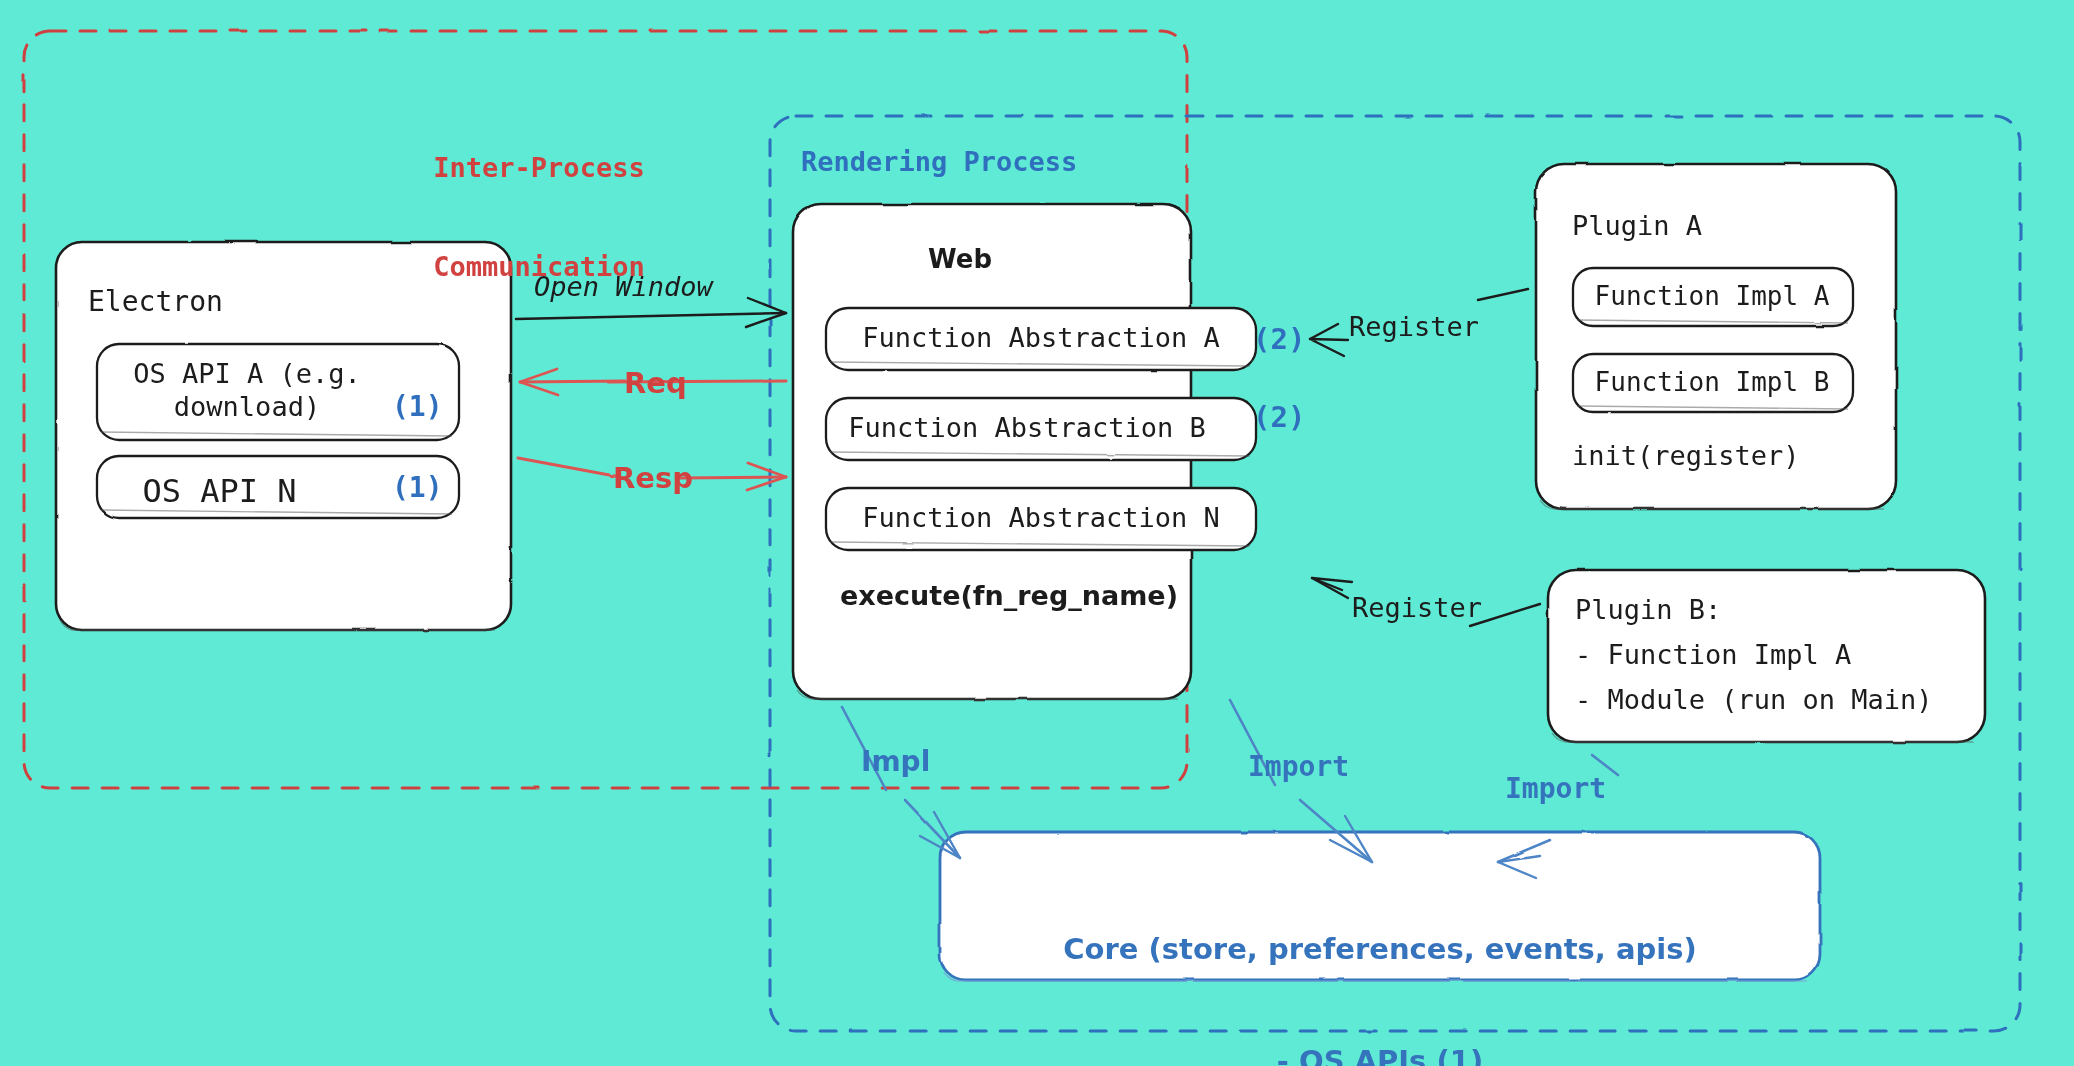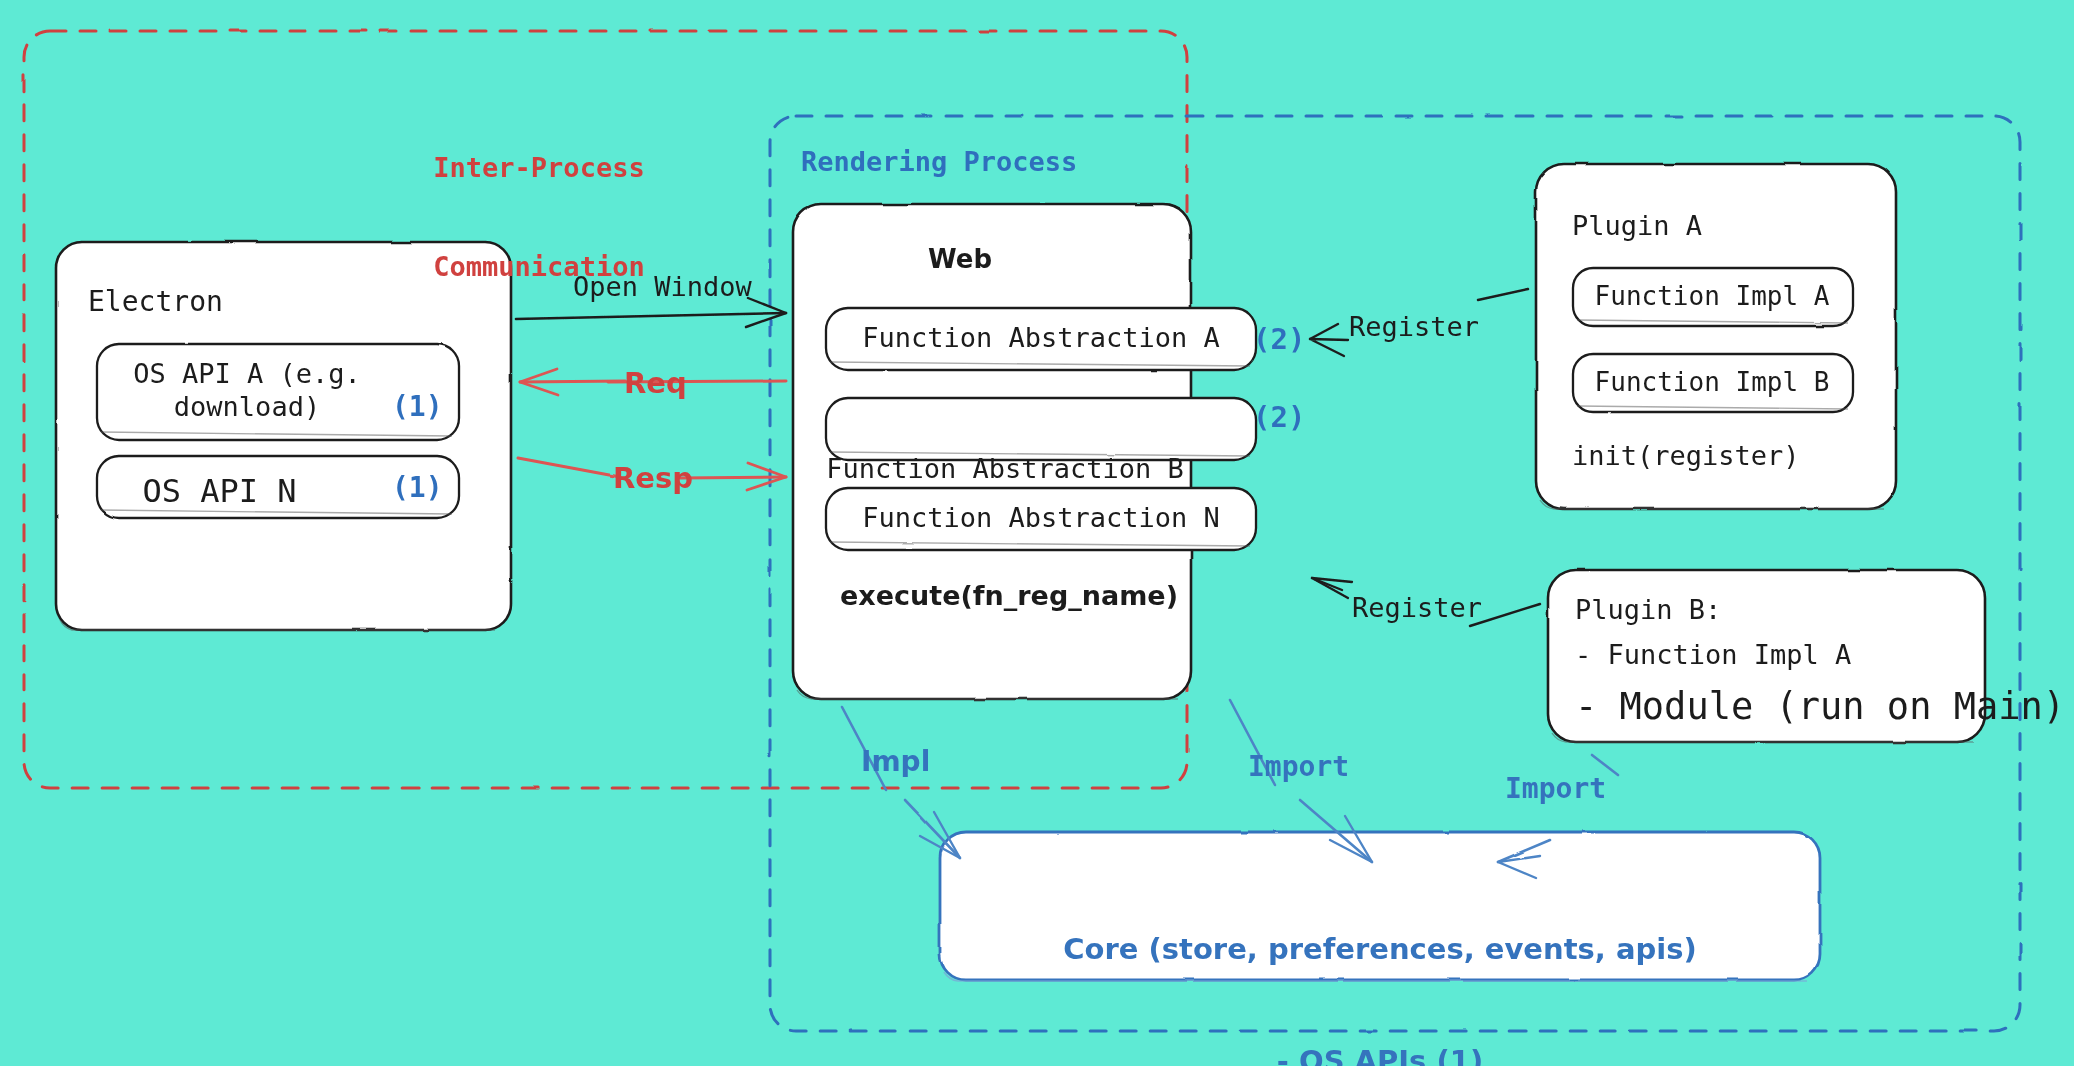--- a/index.html
+++ b/index.html
@@ -171,47 +171,47 @@
 
   <div class="lbl mono black" style="left:88px; top:285px; font-size:28px;">Electron</div>
 
   <div class="lbl mono black ctr" style="left:112px; top:358px; width:270px; font-size:27px;">OS API A (e.g.
 download)</div>
   <div class="lbl mono b blue" style="left:392px; top:390px; font-size:28px;">(1)</div>
 
   <div class="lbl mono black ctr" style="left:112px; top:472px; width:215px; font-size:32px;">OS API N</div>
   <div class="lbl mono b blue" style="left:392px; top:471px; font-size:28px;">(1)</div>
 
-  <div class="lbl mono black" style="left:573px; top:271px; font-size:27px;">Open Window</div>
+  <div class="lbl mono black" style="left:534px; top:271px; font-size:27px;font-style:italic;">Open Window</div>
   <div class="lbl sans b red" style="left:624px; top:366px; font-size:29px;">Req</div>
   <div class="lbl sans b red" style="left:613px; top:461px; font-size:29px;">Resp</div>
 
   <div class="lbl sans b black" style="left:928px; top:244px; font-size:26px;">Web</div>
 
   <div class="lbl mono black ctr" style="left:836px; top:322px; width:410px; font-size:27px;">Function Abstraction A</div>
   <div class="lbl mono b blue" style="left:1253px; top:322px; font-size:29px;">(2)</div>
 
-  <div class="lbl mono black ctr" style="left:800px; top:412px; width:410px; font-size:27px;margin-top:41px;">Function Abstraction B</div>
+  <div class="lbl mono black ctr" style="left:822px; top:412px; width:410px; font-size:27px;">Function Abstraction B</div>
   <div class="lbl mono b blue" style="left:1253px; top:400px; font-size:29px;">(2)</div>
 
   <div class="lbl mono black ctr" style="left:836px; top:502px; width:410px; font-size:27px;">Function Abstraction N</div>
 
   <div class="lbl sans b black" style="left:840px; top:580px; font-size:27px;">execute(fn_reg_name)</div>
 
   <div class="lbl mono black" style="left:1349px; top:311px; font-size:27px;">Register</div>
   <div class="lbl mono black" style="left:1352px; top:592px; font-size:27px;">Register</div>
 
   <div class="lbl mono black" style="left:1572px; top:210px; font-size:27px;">Plugin A</div>
   <div class="lbl mono black ctr" style="left:1578px; top:281px; width:268px; font-size:26px;">Function Impl A</div>
   <div class="lbl mono black ctr" style="left:1578px; top:367px; width:268px; font-size:26px;">Function Impl B</div>
   <div class="lbl mono black" style="left:1572px; top:440px; font-size:27px;">init(register)</div>
 
   <div class="lbl mono black" style="left:1575px; top:594px; font-size:27px;">Plugin B:</div>
   <div class="lbl mono black" style="left:1575px; top:639px; font-size:27px;">- Function Impl A</div>
-  <div class="lbl mono black" style="left:1575px; top:684px; font-size:37px;">- Module (run on Main)</div>
+  <div class="lbl mono black" style="left:1575px; top:684px; font-size:27px;">- Module (run on Main)</div>
 
   <div class="lbl sans b blue2" style="left:861px; top:745px; font-size:28px;">Impl</div>
   <div class="lbl mono b blue2" style="left:1248px; top:750px; font-size:28px;">Import</div>
   <div class="lbl mono b blue2" style="left:1505px; top:772px; font-size:28px;">Import</div>
 
   <div class="lbl sans b blue2 ctr" style="left:945px; top:857px; width:870px; font-size:29px; line-height:1.28;">
     <div>Core (store, preferences, events, apis)</div>
     <div>- OS APIs (1)</div>
     
   </div>

